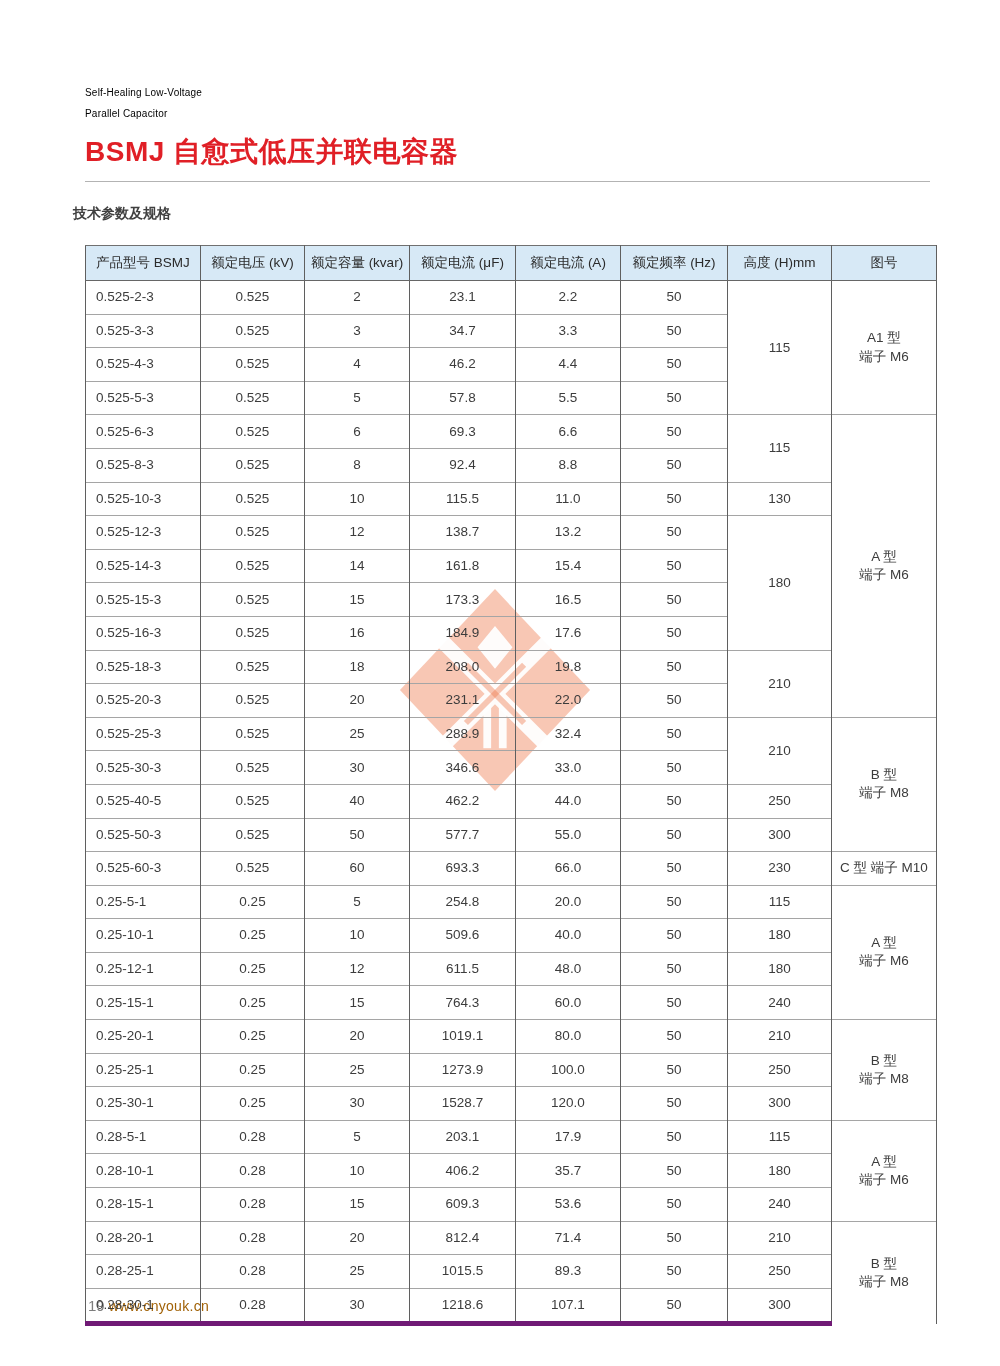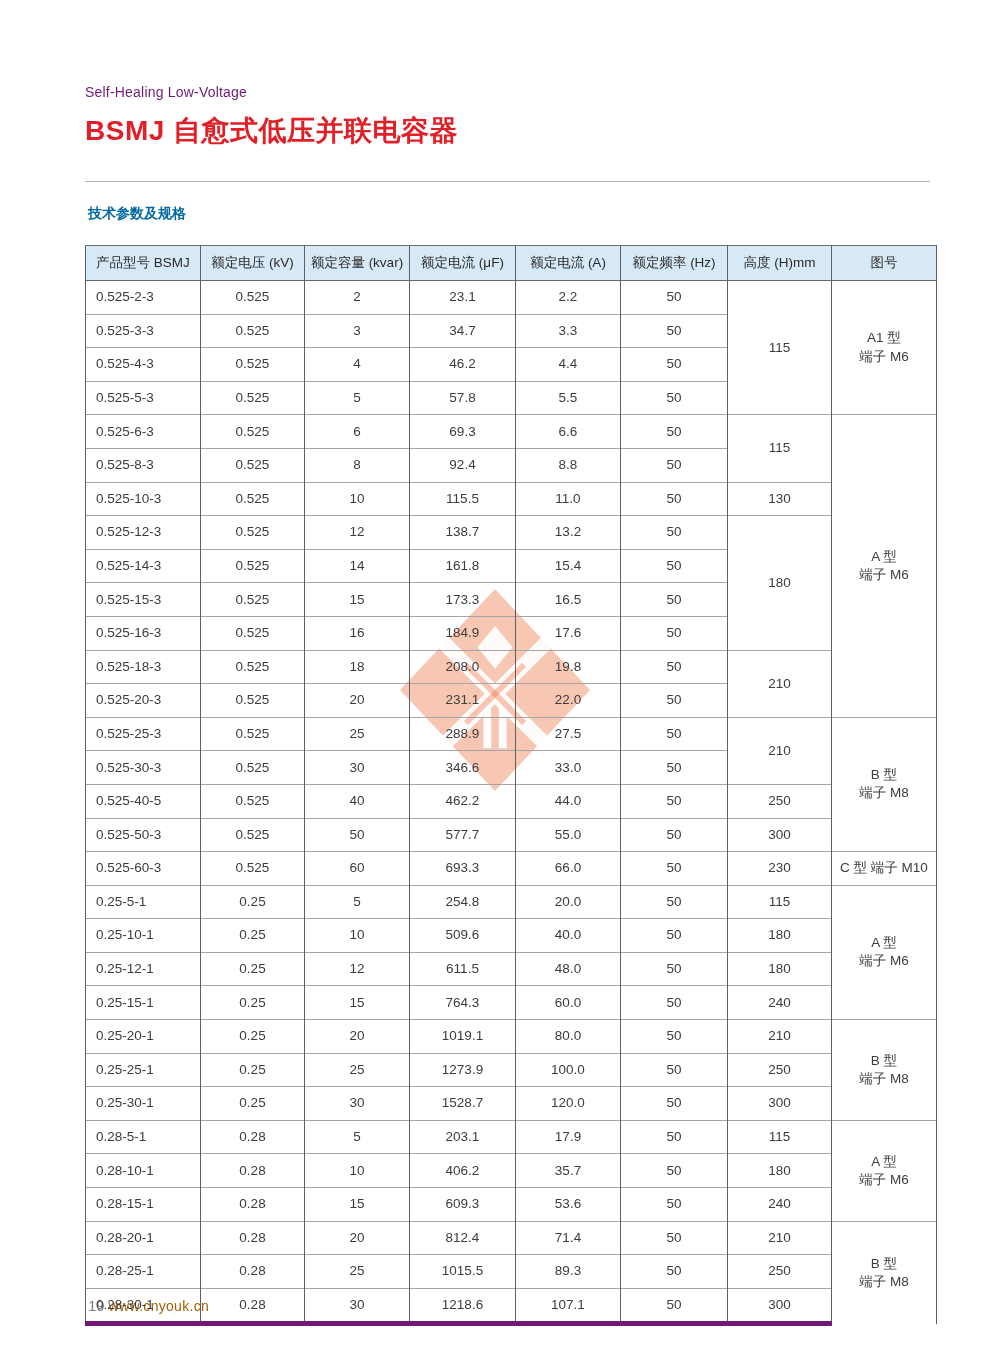--- a/index.html
+++ b/index.html
@@ -3,24 +3,24 @@
 <meta charset="utf-8">
 <style>
   html,body { margin:0; padding:0; background:#e8e8e8; }
   .page {
     position:relative; width:1000px; height:1366px; margin:0 auto;
     background:#ffffff; overflow:hidden;
     font-family:"Liberation Sans","DejaVu Sans",sans-serif;
   }
   
   .doc-header { position:absolute; left:85px; top:82px; }
-  .subtitle-en { font-size:14px; line-height:21px; color:#701a75; letter-spacing:0.2px; }
+  .subtitle-en { font-size:10px; line-height:21px; color:#000000; letter-spacing:0.2px; }
   .doc-title { margin-top:9px; font-size:28px; font-weight:bold; color:#e01f26; letter-spacing:0.5px; }
   .rule { position:absolute; left:85px; top:181px; width:845px; height:1px; background:#b3b3b3; }
-  .section-title { position:absolute; left:88px; top:205px; font-size:14px; font-weight:bold; color:#0369a1; }
+  .section-title { position:absolute; left:73px; top:205px; font-size:14px; font-weight:bold; color:#404040; }
   
   .watermark { position:absolute; left:398px; top:586px; width:194px; height:208px; z-index:0; pointer-events:none; }
   
   .table-wrap { position:absolute; left:85px; top:245px; width:851px; z-index:1; }
   table.spec { border-collapse:collapse; table-layout:fixed; width:851px; background:transparent; }
   table.spec col.c0 { width:115px; } table.spec col.c1 { width:104px; }
   table.spec col.c2 { width:105px; } table.spec col.c3 { width:106px; }
   table.spec col.c4 { width:105px; } table.spec col.c5 { width:107px; }
   table.spec col.c6 { width:104px; } table.spec col.c7 { width:105px; }
   table.spec th {
@@ -42,20 +42,21 @@
   .page-num { font-size:15px; color:#7d7d7d; }
   .site { font-size:14px; color:#a16207; margin-left:4px; letter-spacing:0.3px;text-align:right; }
 </style>
 </head>
 <body>
 
 <div class="page">
 
   <div class="doc-header">
     <div class="subtitle-en">Self-Healing Low-Voltage</div>
+    <div class="subtitle-en">Parallel Capacitor</div>
     <div class="doc-title">BSMJ 自愈式低压并联电容器</div>
   </div>
 
   <div class="rule"></div>
 
   <div class="section-title">技术参数及规格</div>
 
   <svg class="watermark" viewBox="0 0 200 212" aria-hidden="true">
     <g fill-opacity="0.42">
       <path d="M100 2 L198 106 L100 210 L2 106 Z" fill="#ee7a4d"></path>
@@ -209,21 +210,21 @@
             <td>20</td>
             <td>231.1</td>
             <td>22.0</td>
             <td>50</td>
           </tr>
           <tr>
             <td class="model">0.525-25-3</td>
             <td>0.525</td>
             <td>25</td>
             <td>288.9</td>
-            <td>27.5</td>
+            <td>32.4</td>
             <td>50</td>
             <td rowspan="2">210</td>
             <td rowspan="4">B 型<br>端子 M8</td>
           </tr>
           <tr>
             <td class="model">0.525-30-3</td>
             <td>0.525</td>
             <td>30</td>
             <td>346.6</td>
             <td>33.0</td>

